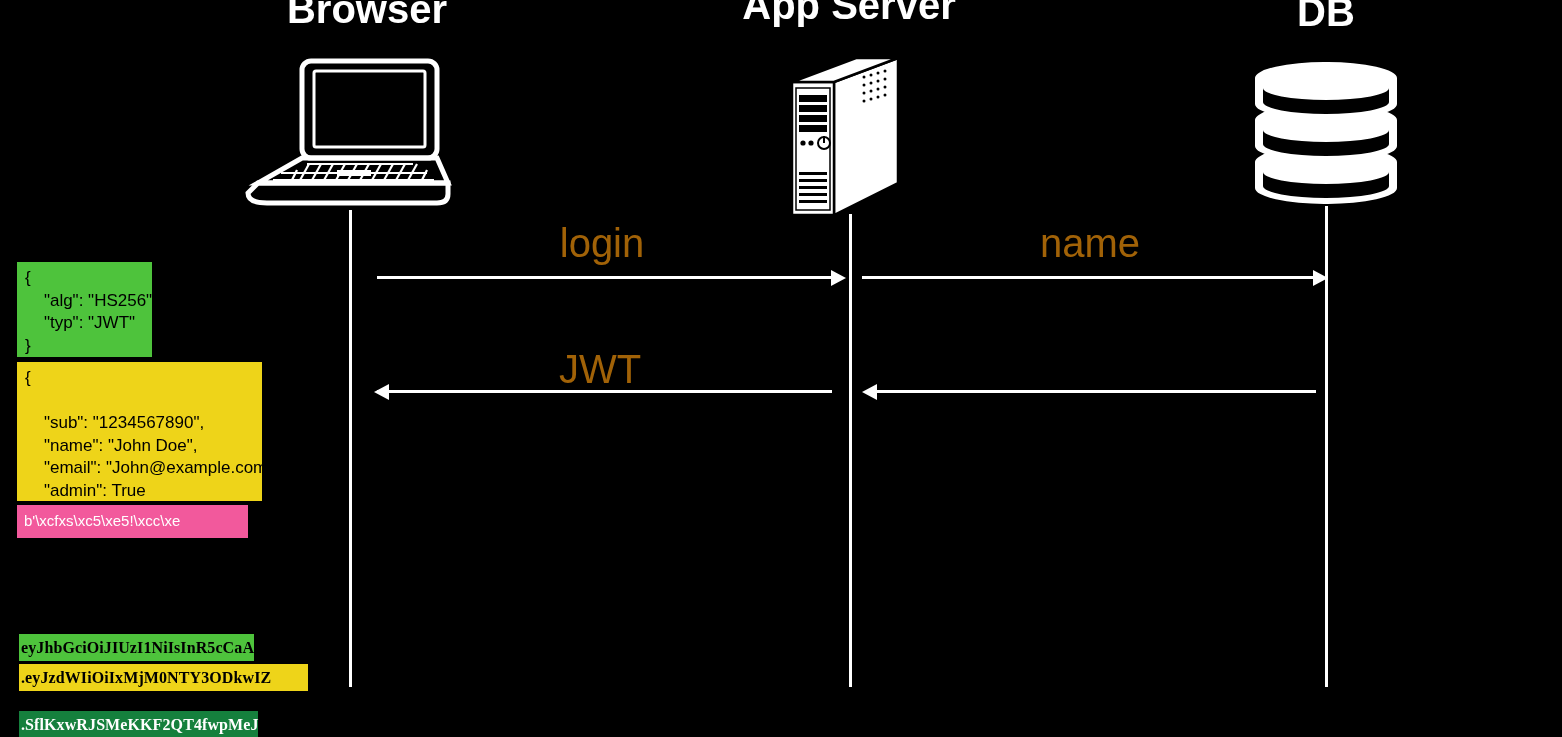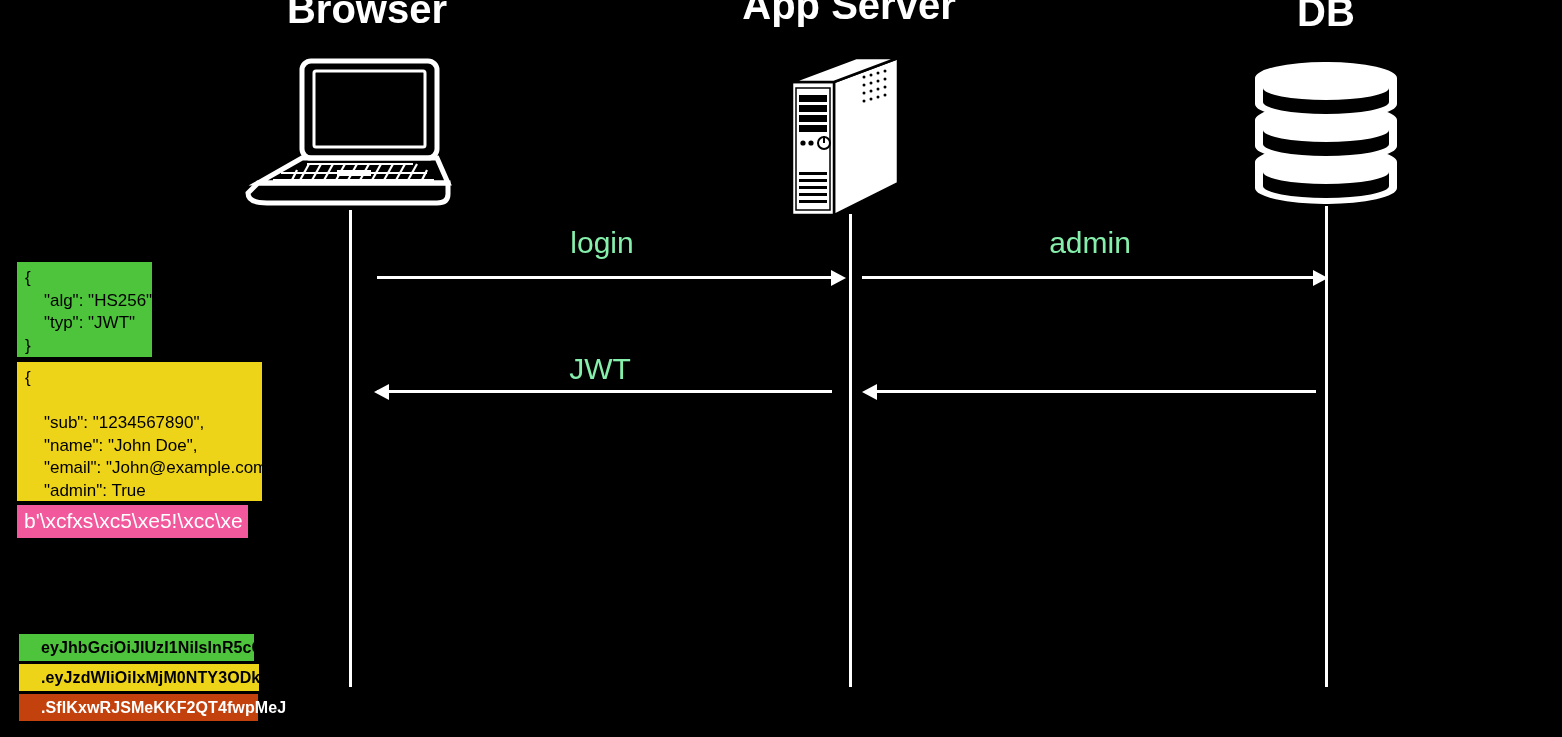--- a/index.html
+++ b/index.html
@@ -65,23 +65,23 @@
     width: 0;
     height: 0;
     border-top: 8px solid transparent;
     border-bottom: 8px solid transparent;
   }
   .arrow-head.right { border-left: 15px solid #ffffff; }
   .arrow-head.left  { border-right: 15px solid #ffffff; }
 
   .arrow-label {
     position: absolute;
-    font-size: 30px;
+    font-size: 40px;
     line-height: 34px;
-    color: #86efac;
+    color: #a16207;
     white-space: nowrap;
     transform: translateX(-50%);
     text-align: center;
   }
 
   
   #arrow-login-line { left: 377px; top: 276px; width: 455px; }
   #arrow-login-head { left: 831px; top: 270px; }
   #label-login      { left: 602px; top: 226px; }
 
@@ -120,40 +120,41 @@
     white-space: pre;
     padding: 5px 8px 6px 8px;
   }
   #box-header  { left: 17px; top: 262px; width: 135px; height: 95px; }
   #box-payload { left: 17px; top: 362px; width: 245px; height: 139px; }
 
   .sigbox {
     position: absolute;
     box-sizing: border-box;
     color: #ffffff;
-    font-size: 21px;
+    font-size: 15px;
     line-height: 26px;
     white-space: pre;
     padding: 3px 7px 16px 7px;
   }
   #box-signature { left: 17px; top: 505px; width: 231px; height: 33px; }
 
   
   .tokenline {
     position: absolute;
     box-sizing: border-box;
     font-weight: bold;
     font-size: 16px;
     line-height: 22px;
     white-space: pre;
-    padding: 3px 6px 3px 22px;
+    padding: 3px 6px 3px 2px;
     letter-spacing: 0.1px;
+    font-family: Liberation Serif, serif;
   }
   #token-header    { left: 19px; top: 634px; width: 235px; height: 27px; color: #000000; }
-  #token-payload   { left: 19px; top: 664px; width: 240px; height: 27px; color: #000000; }
+  #token-payload   { left: 19px; top: 664px; width: 289px; height: 27px; color: #000000; }
   #token-signature { left: 19px; top: 694px; width: 239px; height: 27px; color: #ffffff; }
 </style>
 </head>
 <body>
 
 <div class="stage">
 
   <div class="col-title" id="title-browser">Browser</div>
   <div class="col-title" id="title-app">App Server</div>
   <div class="col-title" id="title-db">DB</div>
@@ -260,21 +261,21 @@
   <div class="lifeline" id="lifeline-browser"></div>
   <div class="lifeline" id="lifeline-app"></div>
   <div class="lifeline" id="lifeline-db"></div>
 
   <div class="arrow-line" id="arrow-login-line"></div>
   <div class="arrow-head right" id="arrow-login-head"></div>
   <div class="arrow-label" id="label-login">login</div>
 
   <div class="arrow-line" id="arrow-query-line"></div>
   <div class="arrow-head right" id="arrow-query-head"></div>
-  <div class="arrow-label" id="label-query">admin</div>
+  <div class="arrow-label" id="label-query">name</div>
 
   <div class="arrow-line" id="arrow-jwt-line"></div>
   <div class="arrow-head left" id="arrow-jwt-head"></div>
   <div class="arrow-label" id="label-jwt">JWT</div>
 
   <div class="arrow-line" id="arrow-dbres-line"></div>
   <div class="arrow-head left" id="arrow-dbres-head"></div>
 
 
   <div class="jsonbox" id="box-header" style="background: rgb(78, 195, 60);">{
@@ -288,15 +289,15 @@
     "name": "John Doe",
     "email": "John@example.com",
     "admin": True
 
 }</div>
 
   <div class="sigbox" id="box-signature" style="background: rgb(242, 89, 156);">b'\xcfxs\xc5\xe5!\xcc\xe</div>
 
   <div class="tokenline" id="token-header" style="background: rgb(78, 195, 60);">eyJhbGciOiJIUzI1NiIsInR5cCaA</div>
   <div class="tokenline" id="token-payload" style="background: rgb(238, 212, 25);">.eyJzdWIiOiIxMjM0NTY3ODkwIZ</div>
-  <div class="tokenline" id="token-signature" style="background: #c2410c;">.SflKxwRJSMeKKF2QT4fwpMeJ</div>
+  <div class="tokenline" id="token-signature" style="background: #15803d; margin-top: 17px;">.SflKxwRJSMeKKF2QT4fwpMeJ</div>
 
 </div>
 
 </body></html>

